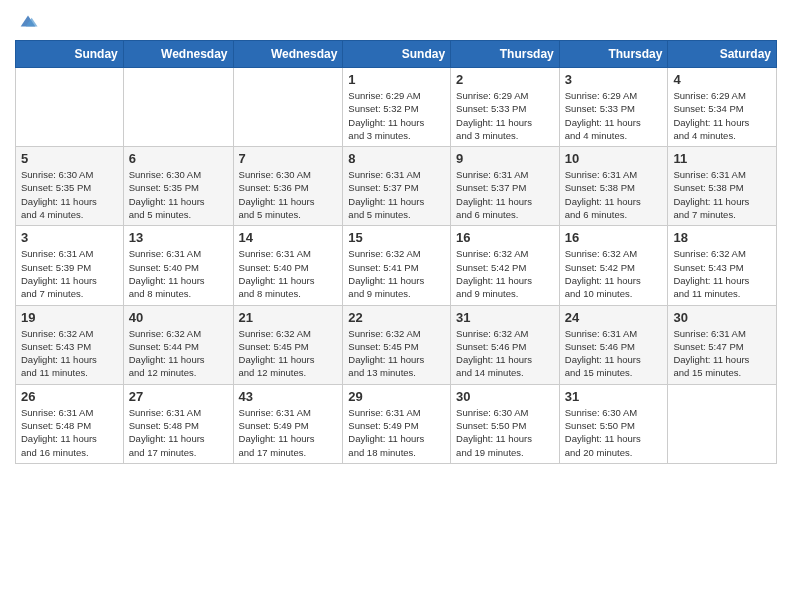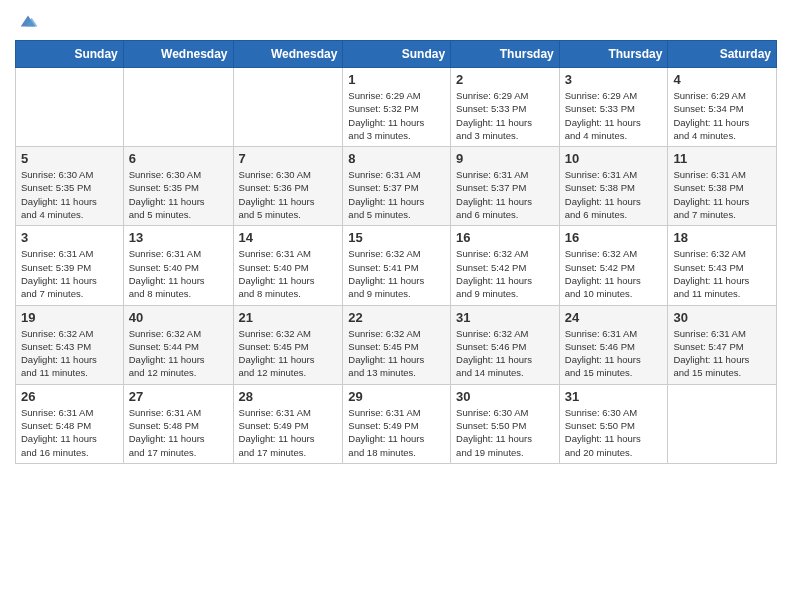--- a/index.html
+++ b/index.html
@@ -323,21 +323,21 @@
 and 16 minutes.</div>
         </td>
         <td>
           <div class="day-number">27</div>
           <div class="day-info" style="white-space: pre-line;">Sunrise: 6:31 AM
 Sunset: 5:48 PM
 Daylight: 11 hours
 and 17 minutes.</div>
         </td>
         <td>
-          <div class="day-number">28</div>
+          <div class="day-number">43</div>
           <div class="day-info" style="white-space: pre-line;">Sunrise: 6:31 AM
 Sunset: 5:49 PM
 Daylight: 11 hours
 and 17 minutes.</div>
         </td>
         <td>
           <div class="day-number">29</div>
           <div class="day-info" style="white-space: pre-line;">Sunrise: 6:31 AM
 Sunset: 5:49 PM
 Daylight: 11 hours

